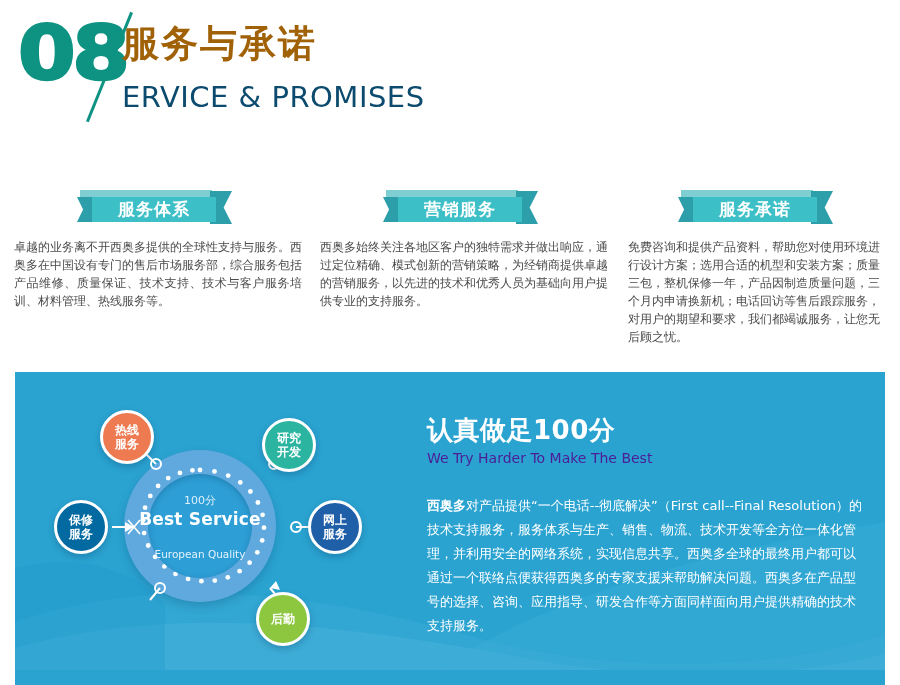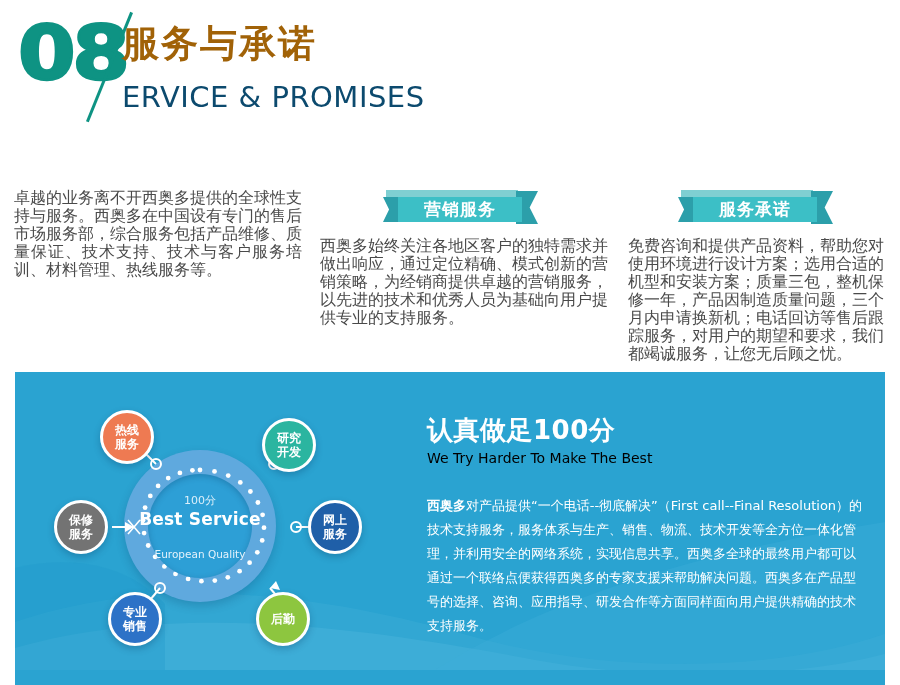--- a/index.html
+++ b/index.html
@@ -127,22 +127,22 @@
     text-align: center;
     font-family: "DejaVu Sans", sans-serif;
     font-weight: bold;
     font-size: 17px;
     letter-spacing: 1px;
     color: #ffffff;
     z-index: 3;
   }
 
   .col-body {
-    font-family: Liberation Mono, monospace;
-    font-size: 16px;
+    font-family: Liberation Serif, serif;
+    font-size: 12px;
     line-height: 18px;
     color: #4a4a4a;
     text-align: justify;
   }
   #col-2 .col-body { text-align: left; }
 
   
   #blue-panel {
     position: absolute;
     left: 15px; top: 372px;
@@ -246,21 +246,21 @@
     font-family: "DejaVu Sans", sans-serif;
     font-weight: bold;
     font-size: 26px;
     line-height: 32px;
     letter-spacing: 0.5px;
   }
   #panel-subtitle {
     font-family: "DejaVu Sans", sans-serif;
     font-size: 14px;
     line-height: 20px;
-    color: #000000;
+    color: #4c1d95;
     margin-top: 2px;
   }
   #panel-body {
     margin-top: 26px;
     font-family: "DejaVu Sans", sans-serif;
     font-size: 13px;
     line-height: 24px;
     color: #ffffff;
   }
   #panel-body b { font-weight: bold; }
@@ -273,20 +273,27 @@
   <div id="header-slash">
       <i></i>
     </div>
   <div id="header-titles">
     <div id="header-cn">服务与承诺</div>
     <div id="header-en">ERVICE &amp; PROMISES</div>
   </div>
 </div>
 
 <div class="column" id="col-0">
+  <div class="ribbon">
+    <div class="band-top"></div>
+    <div class="tail-left"></div>
+    <div class="tail-right"></div>
+    <div class="band-main"></div>
+    <div class="ribbon-label">服务体系</div>
+  </div>
   <div class="col-body">卓越的业务离不开西奥多提供的全球性支持与服务。西奥多在中国设有专门的售后市场服务部，综合服务包括产品维修、质量保证、技术支持、技术与客户服务培训、材料管理、热线服务等。</div>
 </div>
 
 <div class="column" id="col-1">
   <div class="ribbon">
     <div class="band-top"></div>
     <div class="tail-left"></div>
     <div class="tail-right"></div>
     <div class="band-main"></div>
     <div class="ribbon-label">营销服务</div>
@@ -379,31 +386,27 @@
     </svg>
 
     <div class="node" style="left:50px;top:8px;background:#EE7A52;">
       <span>热线</span>
       <span>服务</span>
     </div>
     <div class="node" style="left:212px;top:16px;background:#2BB5A0;">
       <span>研究</span>
       <span>开发</span>
     </div>
-    <div class="node" style="left:4px;top:98px;background:#737373;">
+    <div class="node" style="left:4px;top:98px;background:#0369a1;">
       <span>保修</span>
       <span>服务</span>
     </div>
     <div class="node" style="left:258px;top:98px;background:#1F5FA8;">
       <span>网上</span>
       <span>服务</span>
-    </div>
-    <div class="node" style="left:58px;top:190px;background:#2D72C7;">
-      <span>专业</span>
-      <span>销售</span>
     </div>
     <div class="node" style="left:206px;top:190px;background:#8DC63F;">
       <span>后勤</span>
       <span></span>
     </div>
 
     <div id="center-text">
       <div id="center-score">100分</div>
       <div id="center-title">Best Service</div>
       <div id="center-sub">European Quality</div>

